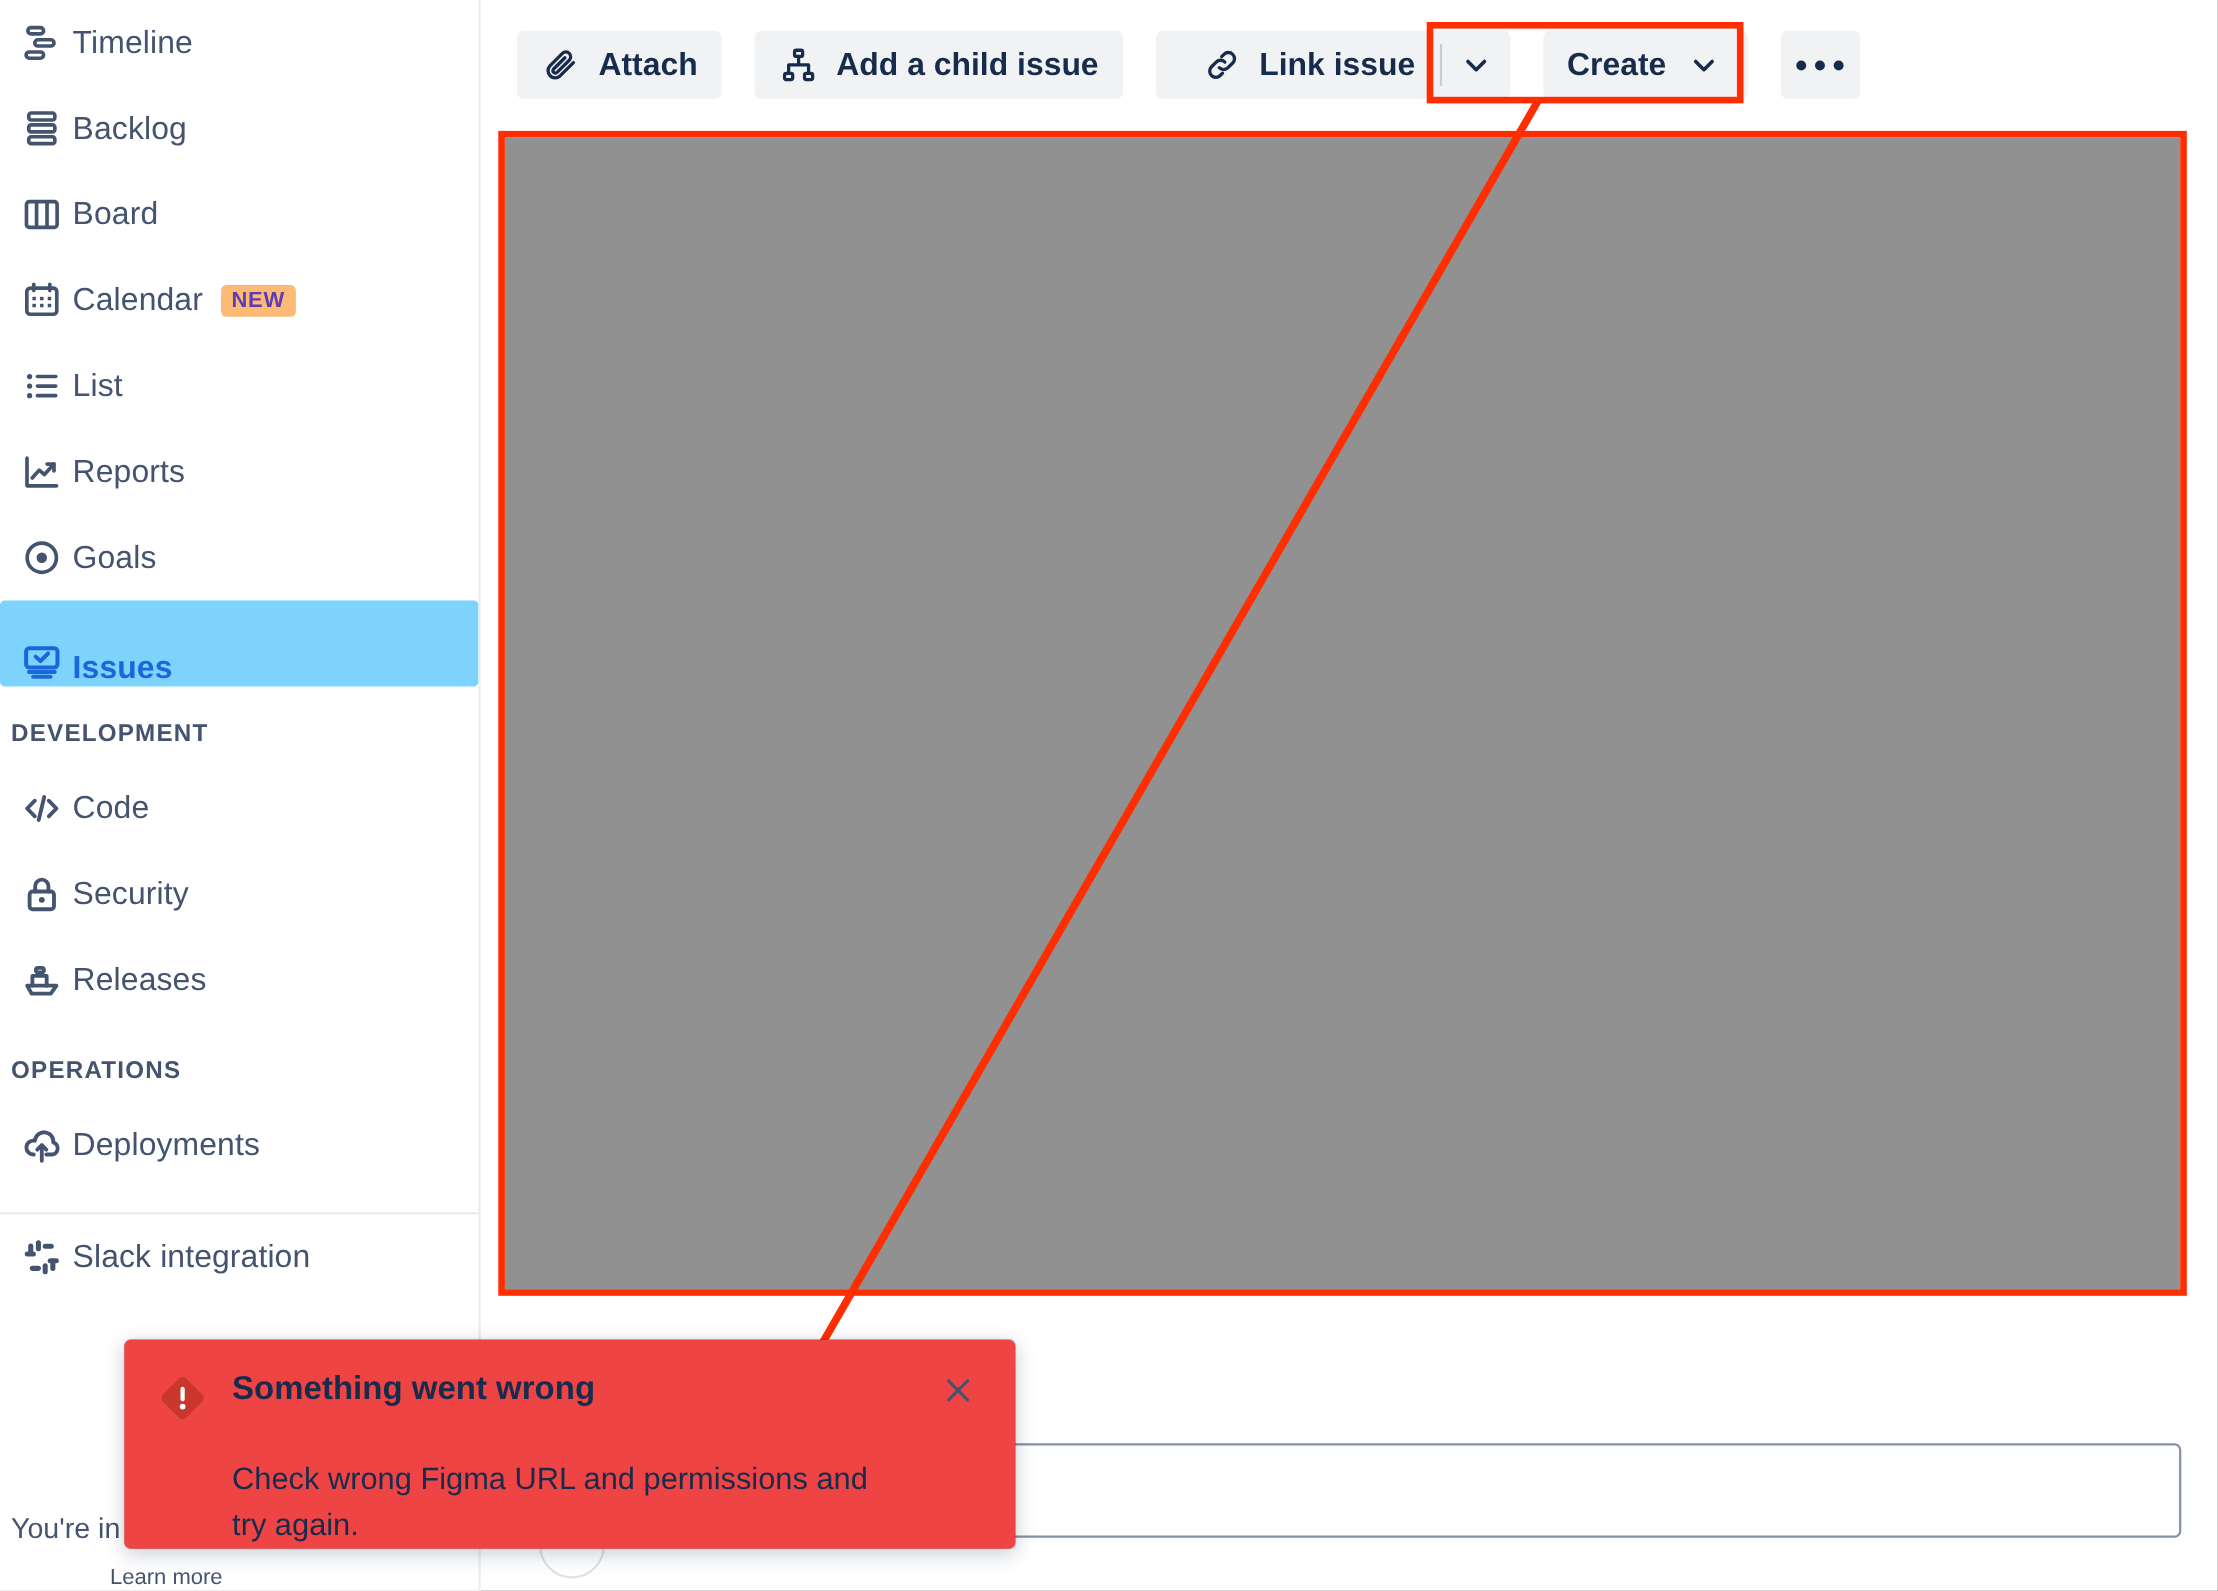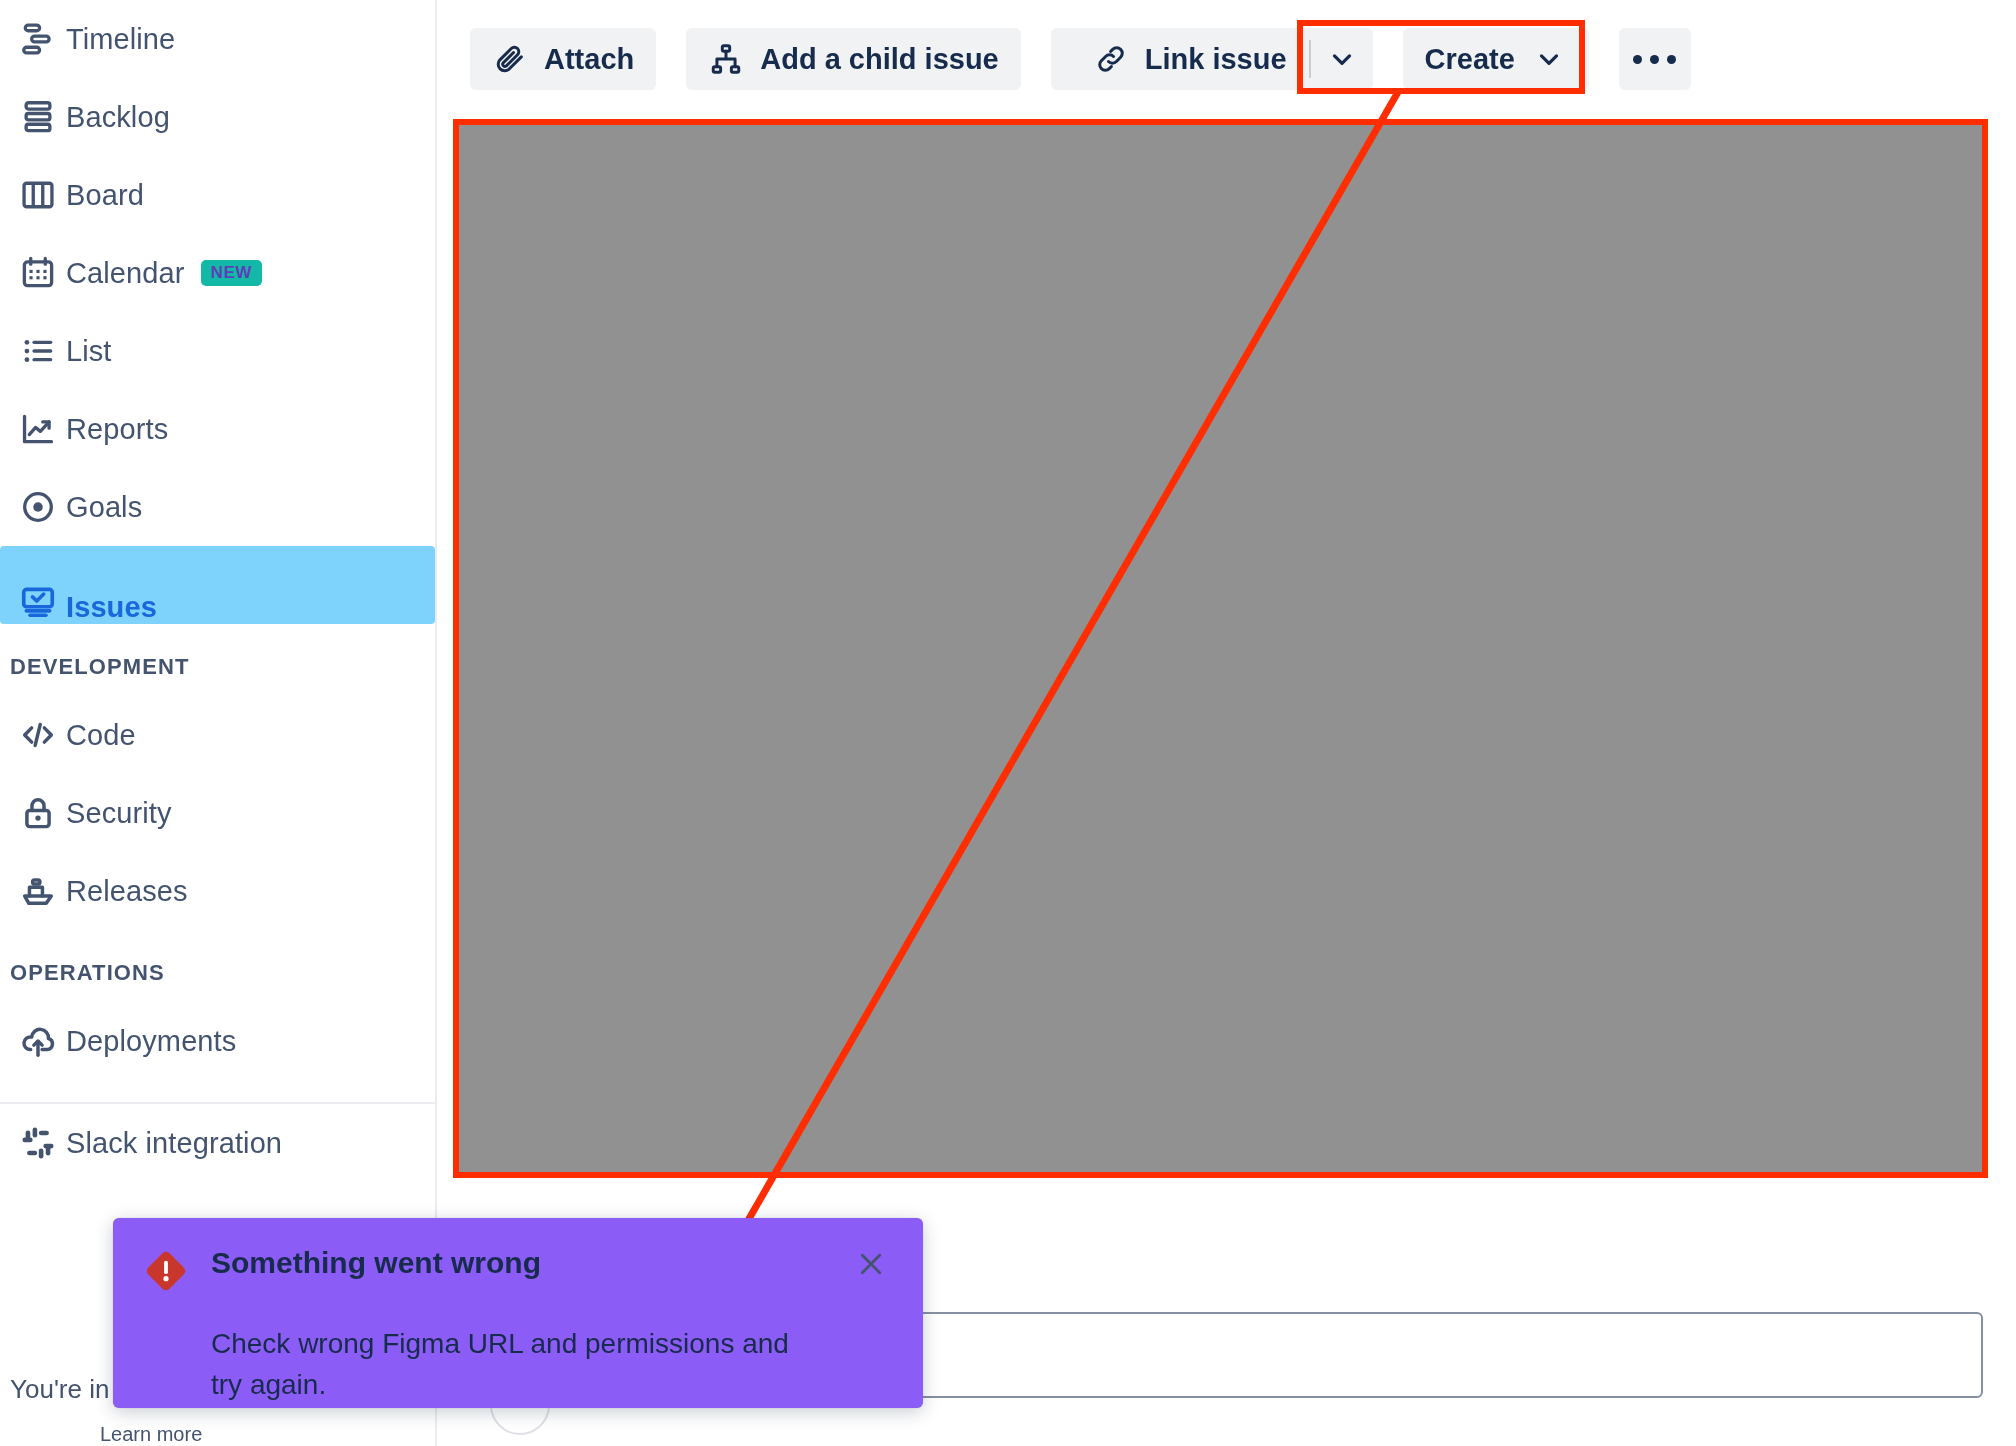--- a/index.html
+++ b/index.html
@@ -44,23 +44,23 @@
   }
   .nav-item.active{
     background:#7dd3fc;
     border-radius:4px;
     align-items:flex-end;
   }
   .nav-item.active .lbl{color:#1868DB;font-weight:600;}
   .nav-item.active .ic{color:#1868DB;}
   .badge-new{
     margin-left:16px;
-    background:#14b8a6;
+    background:#fdba74;
     color:#5E3BB8;
-    font-size:17px;
+    font-size:20px;
     font-weight:700;
     letter-spacing:.6px;
     padding:4px 10px 5px 10px;
     border-radius:5px;
     line-height:1;
   }
   .section-head{
     font-size:22px;
     font-weight:700;
     letter-spacing:1.1px;
@@ -161,21 +161,21 @@
   }
 
   
   #arrowSvg{
     position:absolute;left:0;top:0;width:2016px;height:1446px;pointer-events:none;
   }
 
   
   #toast{
     position:absolute;left:113px;top:1218px;width:810px;height:190px;
-    background:#8b5cf6;border-radius:6px;
+    background:#ef4444;border-radius:6px;
     box-shadow:0 4px 18px rgba(9,30,66,0.22), 0 0 1px rgba(9,30,66,0.28);
     box-sizing:border-box;
     padding:28px 26px 0 30px;
   }
   #toast .trow{display:flex;align-items:flex-start;}
   #toast .terr{width:46px;min-width:46px;margin-top:2px;}
   #toast .tbody{flex:1;padding-left:22px;}
   #toast .ttitle{
     font-size:30px;font-weight:700;color:#172B4D;line-height:1.1;
   }

